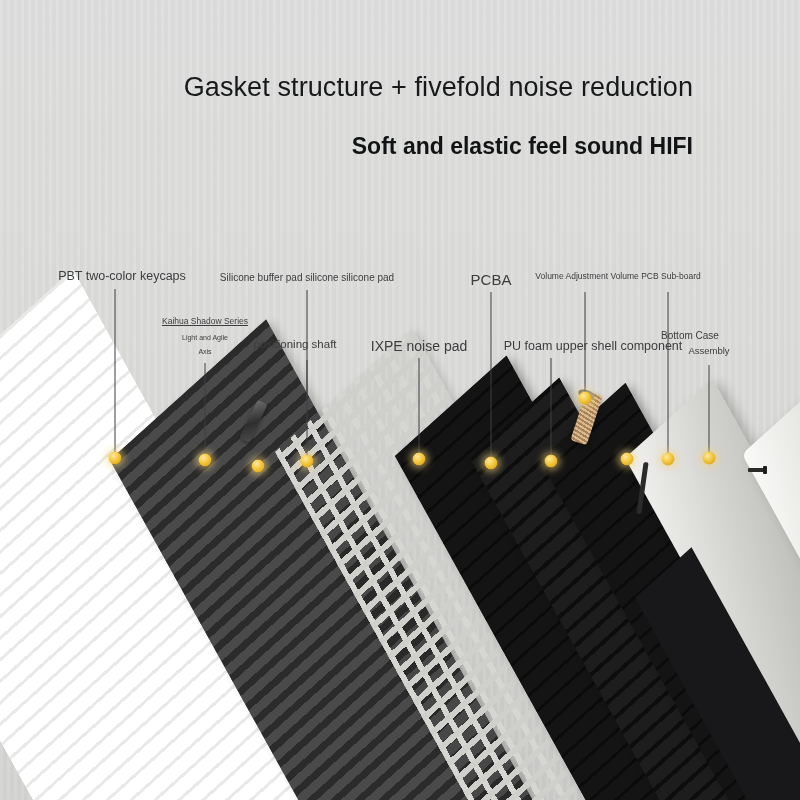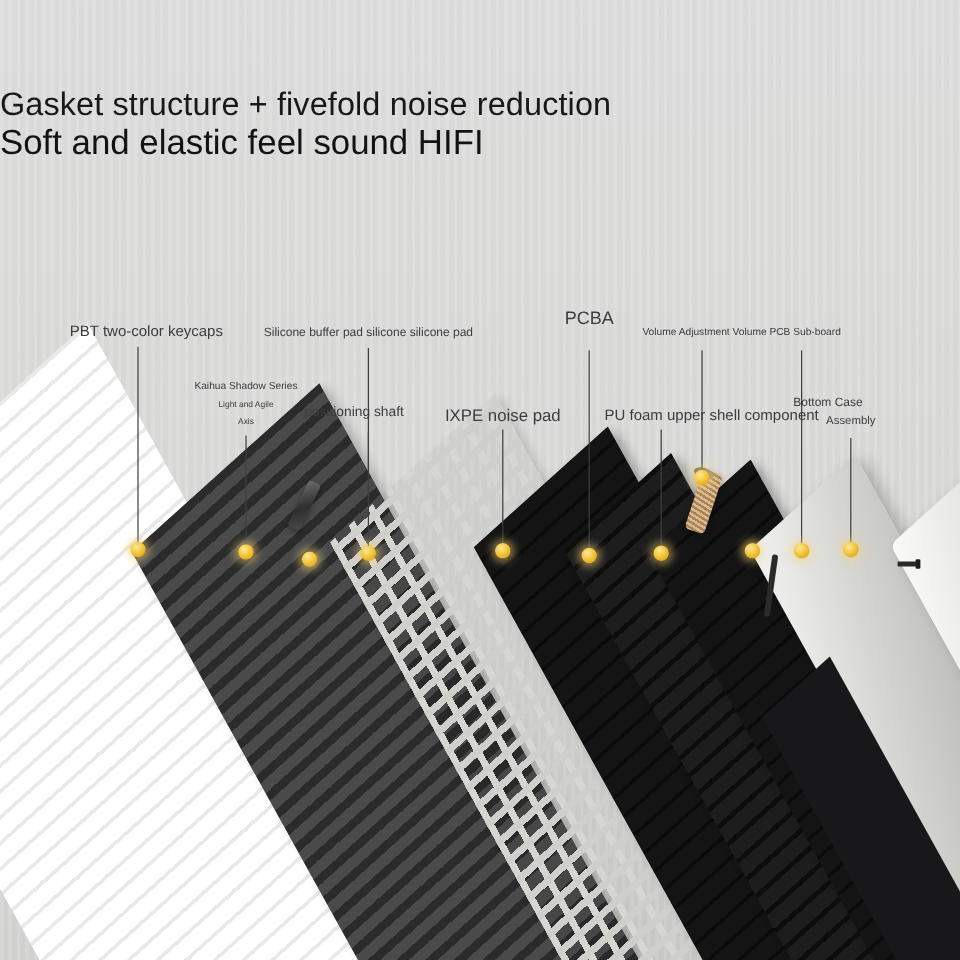--- a/index.html
+++ b/index.html
@@ -14,24 +14,24 @@
       linear-gradient(180deg,#dedede 0%,#dcdcda 40%,#d8d8d6 75%,#d4d4d2 100%);
   }
   
   #stage:before{
     content:"";position:absolute;inset:0;pointer-events:none;z-index:1;
     background:repeating-linear-gradient(90deg,
       rgba(255,255,255,.05) 0 3px, rgba(0,0,0,.018) 3px 7px);
   }
 
   
-  .heads{position:absolute;left:0;top:0;width:681px;z-index:30;text-align:left;}
+  .heads{position:absolute;left:12px;top:0;width:681px;z-index:30;text-align:right;}
   .h1{font-size:27px;color:#17191a;letter-spacing:.1px;margin-top:72px;
       font-weight:400;}
-  .h2{font-size:29px;color:#111314;font-weight:400;}
+  .h2{font-size:23px;color:#111314;margin-top:30px;font-weight:700;}
 
   
   .callout{position:absolute;z-index:26;}
   .clabel{position:absolute;color:#3b3d3e;white-space:nowrap;text-align:left;
           transform:translateX(-50%);line-height:1.35;}
   .lline{position:absolute;width:1px;background:#3d3f40;transform:translateX(-50%);}
   .cdot{position:absolute;width:13px;height:13px;border-radius:50%;
         transform:translate(-50%,-50%);
         background:radial-gradient(circle at 38% 33%,#ffe89a 0%,#f2c63c 45%,#e0a71d 78%,#caa02a 100%);
         box-shadow:0 0 7px 3px rgba(245,214,120,.55);}
@@ -148,21 +148,21 @@
     <div class="cablePart" style="left:640px;top:32px;width:5px;height:52px;transform:rotate(8deg);"></div>
   </div>
 
   <div class="callout">
     <div class="clabel" style="left:122px;top:268px;font-size:12.5px;">PBT two-color keycaps</div>
     <div class="lline" style="left:115px;top:289px;height:167px;"></div>
     <div class="cdot" style="left:115px;top:458px;"></div>
   </div>
 
   <div class="callout">
-    <div class="clabel" style="left:205px;top:316px;font-size:8.5px;">Kaihua Shadow Series</div>
+    <div class="clabel" style="left:205px;top:316px;font-size:8.5px;text-decoration:underline;">Kaihua Shadow Series</div>
     <div class="clabel" style="left:205px;top:333px;font-size:7px;">Light and Agile</div>
     <div class="clabel" style="left:205px;top:347px;font-size:7px;">Axis</div>
     <div class="lline" style="left:205px;top:363px;height:95px;"></div>
     <div class="cdot" style="left:205px;top:460px;"></div>
   </div>
 
   <div class="callout">
     <div class="clabel" style="left:307px;top:271px;font-size:10px;">Silicone buffer pad silicone silicone pad</div>
     <div class="lline" style="left:307px;top:290px;height:110px;"></div>
     <div class="cdot" style="left:258px;top:466px;"></div>
@@ -174,21 +174,21 @@
     <div class="cdot" style="left:307px;top:461px;"></div>
   </div>
 
   <div class="callout">
     <div class="clabel" style="left:419px;top:337px;font-size:14px;">IXPE noise pad</div>
     <div class="lline" style="left:419px;top:358px;height:98px;"></div>
     <div class="cdot" style="left:419px;top:459px;"></div>
   </div>
 
   <div class="callout">
-    <div class="clabel" style="left:491px;top:256px;font-size:15px;">PCBA</div>
+    <div class="clabel" style="left:491px;top:270px;font-size:15px;">PCBA</div>
     <div class="lline" style="left:491px;top:292px;height:167px;"></div>
     <div class="cdot" style="left:491px;top:463px;"></div>
   </div>
 
   <div class="callout">
     <div class="clabel" style="left:593px;top:338px;font-size:12.5px;">PU foam upper shell component</div>
     <div class="lline" style="left:551px;top:358px;height:98px;"></div>
     <div class="cdot" style="left:551px;top:461px;"></div>
   </div>
 

